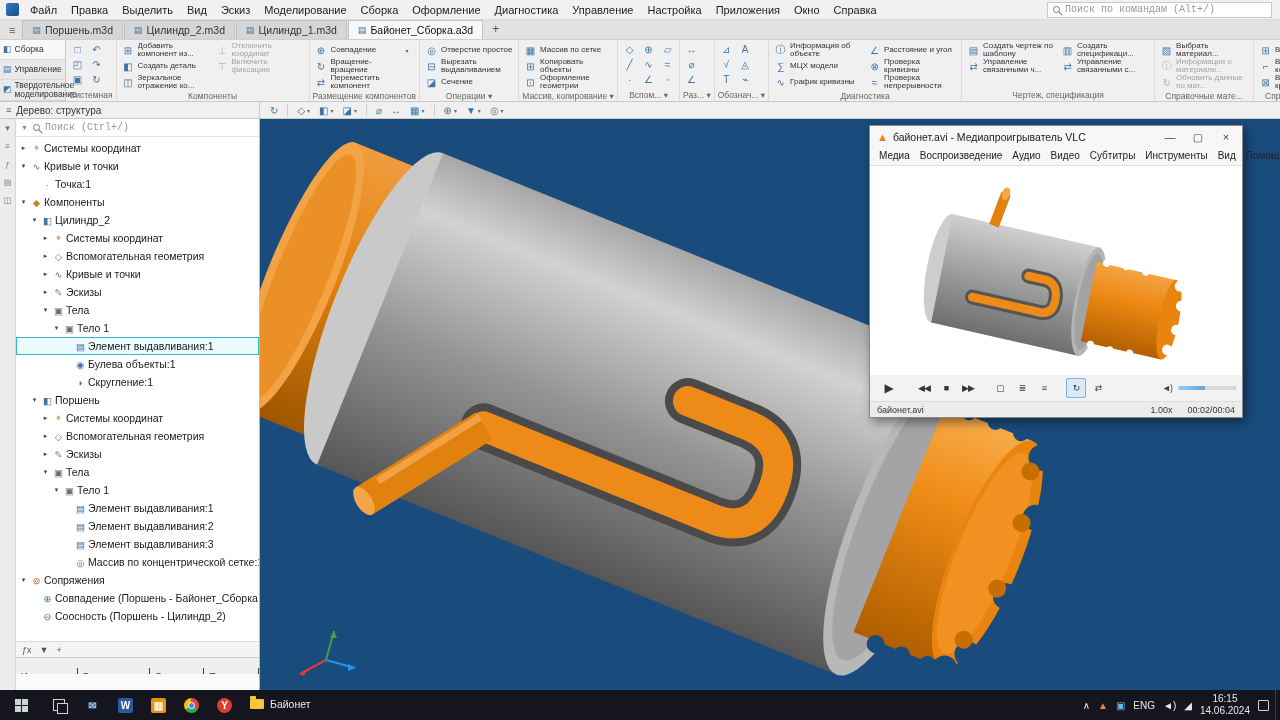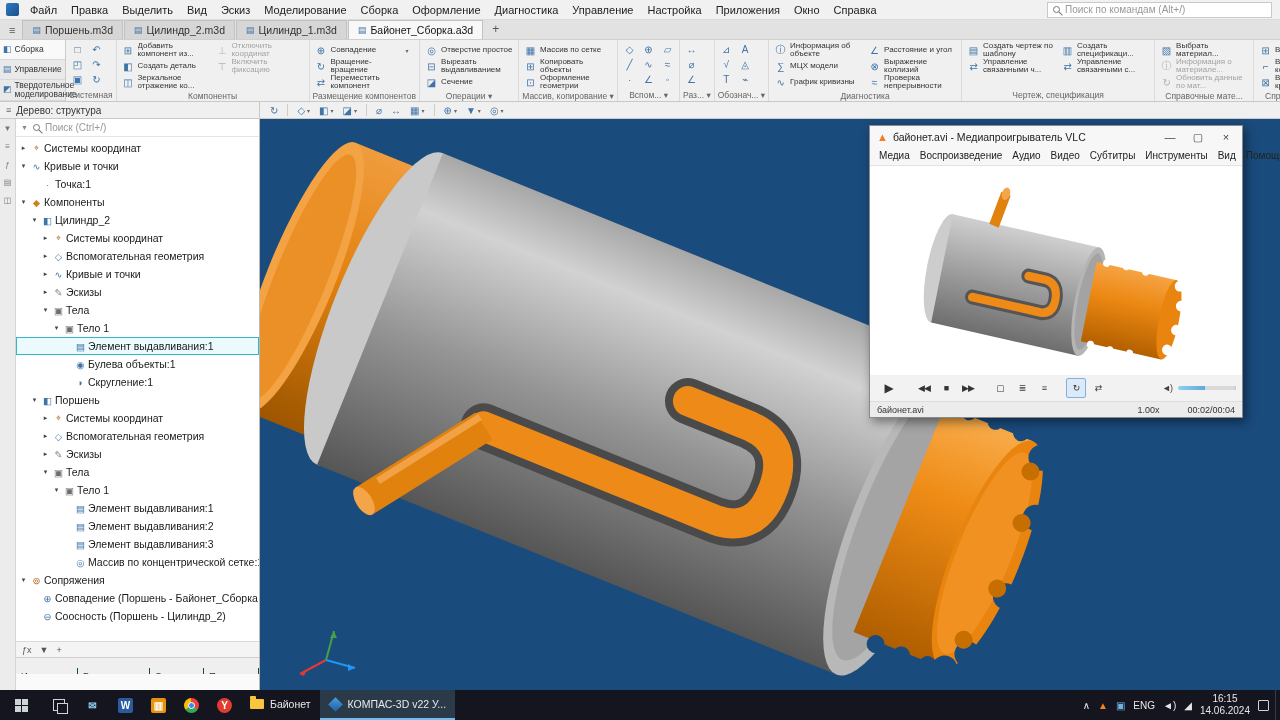--- a/index.html
+++ b/index.html
@@ -8,21 +8,21 @@
   .app { position:absolute; inset:0; }
 
   
   .menubar { display:flex; align-items:center; height:20px; background:#f1f1f1; border-bottom:1px solid #dcdcdc; padding:0 4px; }
   .kompas-ico { width:13px; height:13px; background:linear-gradient(135deg,#2e7bc4,#1b4f8a); border-radius:2px; margin:0 4px 0 2px; flex:none; }
   .menu-items { display:flex; }
   .menu-item { padding:3px 7px; font-size:11px; color:#222; cursor:default; }
   .menubar-search { margin-left:auto; margin-right:4px; display:flex; align-items:center; gap:5px; width:225px; height:16px; background:#ffffff; border:1px solid #c9c9c9; padding:0 5px; }
   .mag { width:7px; height:7px; border:1.4px solid #777; border-radius:50%; position:relative; flex:none; }
   .mag::after { content:''; position:absolute; width:5px; height:1.4px; background:#777; transform:rotate(45deg); right:-4px; bottom:-2px; }
-  input { font-family:Liberation Sans, sans-serif; border:none; outline:none; background:transparent; font-size:10px; color:#444; width:100%; }
+  input { font-family:Liberation Mono, monospace; border:none; outline:none; background:transparent; font-size:10px; color:#444; width:100%; }
   input::placeholder { color:#999; }
 
   
   .tabbar { display:flex; align-items:flex-end; height:20px; background:#e2e2e2; border-bottom:1px solid #cfcfcf; padding-left:2px; }
   .burger { padding:0 7px 3px; font-size:11px; color:#555; }
   .tab { display:flex; align-items:center; gap:4px; height:19px; padding:0 9px; font-size:10.5px; background:#d6d6d6; border:1px solid #c2c2c2; border-bottom:none; margin-right:1px; color:#333; white-space:nowrap; }
   .tab.active { background:#f8f8f8; color:#111; }
   .tab .tab-ico { color:#3f74a8; font-size:9px; }
   .add-tab { padding:0 8px 3px; font-size:12px; color:#555; }
 
@@ -90,21 +90,21 @@
   .vlc-track .fill { position:absolute; left:0; top:0; bottom:0; width:50%; background:#2f79c1; border-radius:2px; }
   .vlc-controls { height:26px; display:flex; align-items:center; gap:2px; padding:0 6px; background:#f2f2f2; flex:none; }
   .vlc-btn { min-width:20px; height:20px; display:flex; align-items:center; justify-content:center; font-size:9px; color:#333; border:1px solid transparent; border-radius:2px; letter-spacing:-1px; padding:0 2px; }
   .vlc-btn.big { min-width:26px; height:22px; font-size:12px; letter-spacing:0; }
   .vlc-btn.active { border-color:#7ab3e0; background:#dceaf7; }
   .vlc-gap { width:8px; }
   .vlc-spacer { flex:1; }
   .vlc-speaker { font-size:9px; color:#444; letter-spacing:-1px; margin-right:4px; }
   .vlc-vol { width:58px; height:4px; border-radius:2px; background:linear-gradient(90deg,#8fd0ef,#2f79c1); position:relative; }
   .vlc-vol::after { content:''; position:absolute; left:47%; right:0; top:0; bottom:0; background:#d9d9d9; border-radius:0 2px 2px 0; }
-  .vlc-status { height:16px; display:flex; align-items:center; background:#ececec; border-top:1px solid #dddddd; font-size:9px; color:#333; padding:0 7px; gap:28px; flex:none; }
+  .vlc-status { height:16px; display:flex; align-items:center; background:#ececec; border-top:1px solid #dddddd; font-size:9px; color:#333; padding:0 7px; gap:15px; flex:none; }
   .vlc-status .file { flex:1; white-space:nowrap; overflow:hidden; }
 
   
   .taskbar { position:absolute; left:0; right:0; bottom:0; height:30px; background:#15151f; display:flex; align-items:stretch; color:#e8e8e8; }
   .start { width:42px; display:flex; align-items:center; justify-content:center; }
   .winlogo { display:grid; grid-template-columns:6px 6px; grid-template-rows:6px 6px; gap:1px; }
   .winlogo i { background:#ced3d6; }
   .tb-search { width:188px; background:#f3f3f3; color:#555; display:flex; align-items:center; gap:7px; padding:0 9px; }
   .tb-search .mag { border-color:#444; } .tb-search .mag::after { background:#444; }
   .taskview { width:34px; display:flex; align-items:center; justify-content:center; }
@@ -405,21 +405,21 @@
                 <span class="rlabel">График кривизны</span>
               </div>
             </div>
             <div class="rcol">
               <div class="ritem">
                 <span class="ricon">∠</span>
                 <span class="rlabel">Расстояние и угол</span>
               </div>
               <div class="ritem">
                 <span class="ricon">⊗</span>
-                <span class="rlabel">Выражение коллизий</span>
+                <span class="rlabel">Проверка кривизны</span>
               </div>
               <div class="ritem">
                 <span class="ricon">≈</span>
                 <span class="rlabel">Проверка непрерывности</span>
               </div>
             </div>
           </div>
           <div class="rgl">Диагностика</div>
         </div>
         <div class="rgroup">
@@ -889,24 +889,20 @@
         </div>
         <div class="tb-icon">
           <span class="appico round" style="color: rgb(255, 255, 255); background: rgb(224, 60, 49);">Y</span>
         </div>
       </div>
     <div id="tb-wins" style="display:flex">
         <div class="tb-win">
           <span class="folder-ico"></span>
           <span>Байонет</span>
         </div>
-        <div class="tb-win active">
-          <span class="kico"></span>
-          <span>КОМПАС-3D v22 У...</span>
-        </div>
       </div>
     <div class="tray" id="tray">
         <span class="tray-g" style="color: rgb(232, 232, 232);">∧</span>
         <span class="tray-g" style="color: rgb(246, 130, 31);">▲</span>
         <span class="tray-g" style="color: rgb(111, 177, 224);">▣</span>
         <span>ENG</span>
         <span class="tray-g" style="color: rgb(232, 232, 232);">◄)</span>
         <span class="tray-g" style="color: rgb(232, 232, 232);">◢</span>
         <div class="clock">
           <div>16:15</div>

